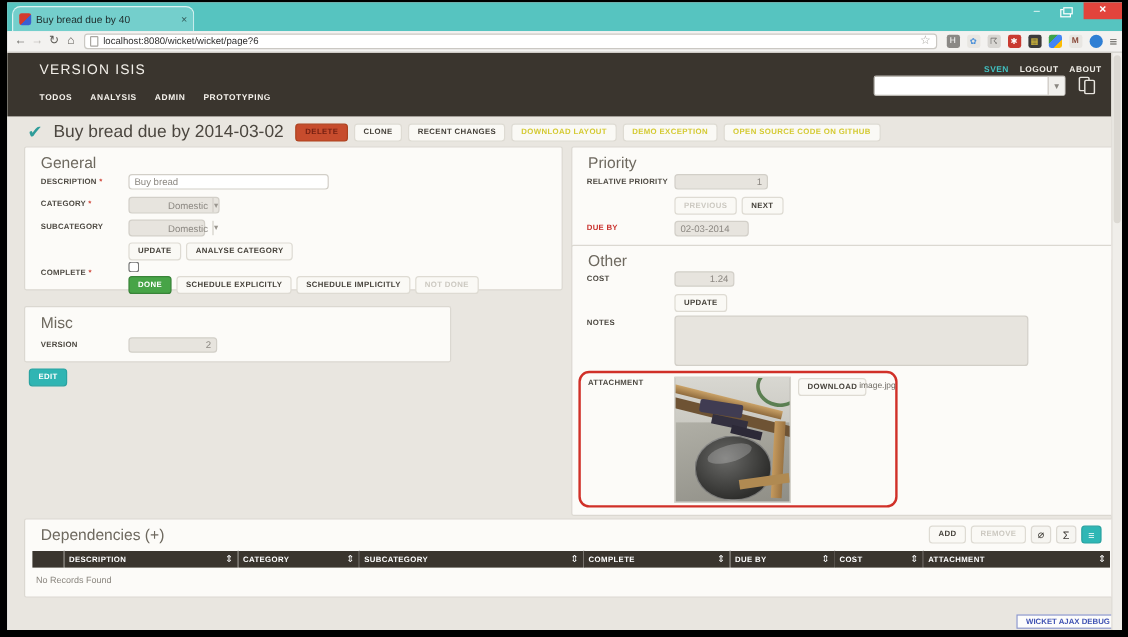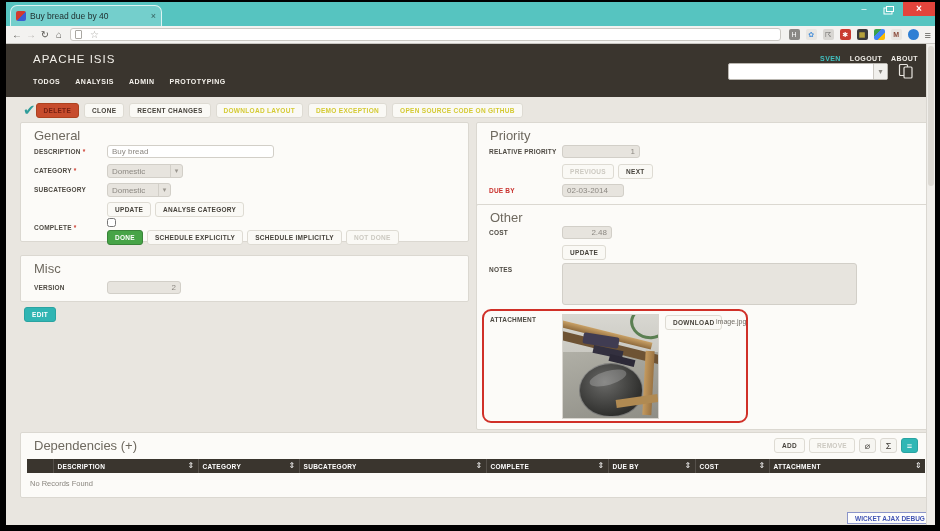--- a/index.html
+++ b/index.html
@@ -75,21 +75,21 @@
   .ptitle { position:absolute; left:13px; top:5px; font-size:13px; color:#6e695f; }
   .flabel { position:absolute; font-size:6.5px; font-weight:bold; color:#4e4a43; letter-spacing:.2px; }
   .flabel .req { color:#cc3b2e; }
   .flabel.red { color:#c9302c; }
   .tin { position:absolute; height:13px; border:1px solid #d2cfc8; border-radius:3px;
          font-size:8px; color:#8c8882; display:flex; align-items:center; padding:0 4px; background:#e7e4de; }
   .tin.white { background:#fff; }
   .tin.right { justify-content:flex-end; }
   .sel { position:absolute; height:14px; background:#e7e4de; border:1px solid #d2cfc8; border-radius:3px;
          font-size:8px; color:#8c8882; display:flex; align-items:center; cursor:pointer; }
-  .sel .sv { flex:1; padding:0 4px; }
+  .sel .sv { flex:1; padding:0 4px;margin-left:28px; }
   .sel .sc { width:12px; border-left:1px solid #d2cfc8; font-size:7px; color:#9a968f; display:flex; align-items:center; justify-content:center; height:100%; }
   .brow { position:absolute; display:flex; gap:4px; }
   .cbox { position:absolute; width:9px; height:9px; background:#fff; border:1px solid #bbb8b1; border-radius:2px; }
   .notes { position:absolute; background:#e7e4de; border:1px solid #d2cfc8; border-radius:3px; }
 
   
   .attbox { position:absolute; left:5px; top:104px; width:266px; height:114px;
             border:2px solid #d03028; border-radius:9px; }
   .photo { position:absolute; left:78px; top:3px; width:97px; height:105px; overflow:hidden;
            background:#b9b8b1; border:1px solid #d8d5cf; }
@@ -151,20 +151,21 @@
     </div>
   </div>
 
   <div class="navbar">
     <span class="navbtn">←</span>
     <span class="navbtn fwd">→</span>
     <span class="navbtn">↻</span>
     <span class="navbtn">⌂</span>
     <div class="urlbox">
       <span class="page-ico"></span>
+      <span class="url-text">localhost:8080/wicket/wicket/page?6</span>
       <span class="star">☆</span>
     </div>
     <div class="extrow">
       <span class="ext" style="background:#8a8885">H</span>
       <span class="ext" style="background:#e8e6e2;color:#4a90d9">✿</span>
       <span class="ext" style="background:#d8d6d2;color:#6a6866">☈</span>
       <span class="ext" style="background:#c93a30">✱</span>
       <span class="ext" style="background:#3a3a3a;color:#e4c83c">▦</span>
       <span class="ext" style="background:linear-gradient(135deg,#3ba24a 33%,#4285f4 33%,#4285f4 66%,#fbbc05 66%)"></span>
       <span class="ext" style="background:#e8e6e2;color:#8a4a3a;font-weight:bold">M</span>
@@ -173,21 +174,21 @@
     <span class="menu-glyph">≡</span>
   </div>
 
   <div class="vscroll">
     <div class="vthumb"></div>
   </div>
 
   <div class="viewport">
 
     <div class="appheader">
-      <div class="brand">APACHE ISIS</div>
+      <div class="brand">VERSION ISIS</div>
       <div class="userlinks">
         <span class="u">SVEN</span>
         <span class="l">LOGOUT</span>
         <span class="l">ABOUT</span>
       </div>
       <div class="appmenu">
         <span>TODOS</span>
         <span>ANALYSIS</span>
         <span>ADMIN</span>
         <span>PROTOTYPING</span>
@@ -199,20 +200,21 @@
       <span class="copyicon">
         <svg width="16" height="16" viewBox="0 0 16 16">
           <rect x="1.5" y="1.5" width="8" height="11" rx="1" fill="none" stroke="#e8e5df" stroke-width="1.2"></rect>
           <rect x="6" y="4" width="8" height="11" rx="1" fill="#3a352e" stroke="#e8e5df" stroke-width="1.2"></rect>
         </svg>
       </span>
     </div>
 
     <div class="titlerow">
       <span class="chk">✔</span>
+      <span class="objtitle">Buy bread due by 2014-03-02</span>
       <span class="btn danger">DELETE</span>
       <span class="btn">CLONE</span>
       <span class="btn">RECENT CHANGES</span>
       <span class="btn yellow">DOWNLOAD LAYOUT</span>
       <span class="btn yellow">DEMO EXCEPTION</span>
       <span class="btn yellow">OPEN SOURCE CODE ON GITHUB</span>
     </div>
 
     <div class="panel" style="left:14px;top:78px;width:449px;height:120px">
       <div class="ptitle">General</div>
@@ -235,21 +237,21 @@
       <div class="flabel" style="left:13px;top:101px"><span>COMPLETE</span> <span class="req">*</span></div>
       <input type="checkbox" class="cbox" style="left: 86px; top: 95px;">
       <div class="brow" style="left:86px;top:107px">
         <span class="btn green">DONE</span>
         <span class="btn">SCHEDULE EXPLICITLY</span>
         <span class="btn">SCHEDULE IMPLICITLY</span>
         <span class="btn disabled">NOT DONE</span>
       </div>
     </div>
 
-    <div class="panel" style="left:14px;top:211px;width:449px;height:47px">
+    <div class="panel" style="left:14px;top:211px;width:356px;height:47px">
       <div class="ptitle">Misc</div>
       <div class="flabel" style="left:13px;top:28px">VERSION</div>
       <div class="tin right" style="left:86px;top:25px;width:74px">2</div>
     </div>
 
     <span class="btn teal" style="position:absolute;left:18px;top:263px">EDIT</span>
 
     <div class="panel" style="left:470px;top:78px;width:455px;height:95px">
       <div class="ptitle">Priority</div>
       <div class="flabel" style="left:12px;top:25px">RELATIVE PRIORITY</div>
@@ -258,21 +260,21 @@
         <span class="btn disabled">PREVIOUS</span>
         <span class="btn">NEXT</span>
       </div>
       <div class="flabel red" style="left:12px;top:64px">DUE BY</div>
       <div class="tin" style="left:85px;top:61px;width:62px">02-03-2014</div>
     </div>
 
     <div class="panel" style="left:470px;top:160px;width:455px;height:226px">
       <div class="ptitle">Other</div>
       <div class="flabel" style="left:12px;top:24px">COST</div>
-      <div class="tin right" style="left:85px;top:21px;width:50px">2.48</div>
+      <div class="tin right" style="left:85px;top:21px;width:50px">1.24</div>
       <div class="brow" style="left:85px;top:40px">
         <span class="btn">UPDATE</span>
       </div>
       <div class="flabel" style="left:12px;top:61px">NOTES</div>
       <div class="notes" style="left:85px;top:58px;width:295px;height:42px"></div>
 
       <div class="attbox">
         <div class="flabel" style="left:6px;top:5px">ATTACHMENT</div>
         <div class="photo">
           <div class="wall"></div>

